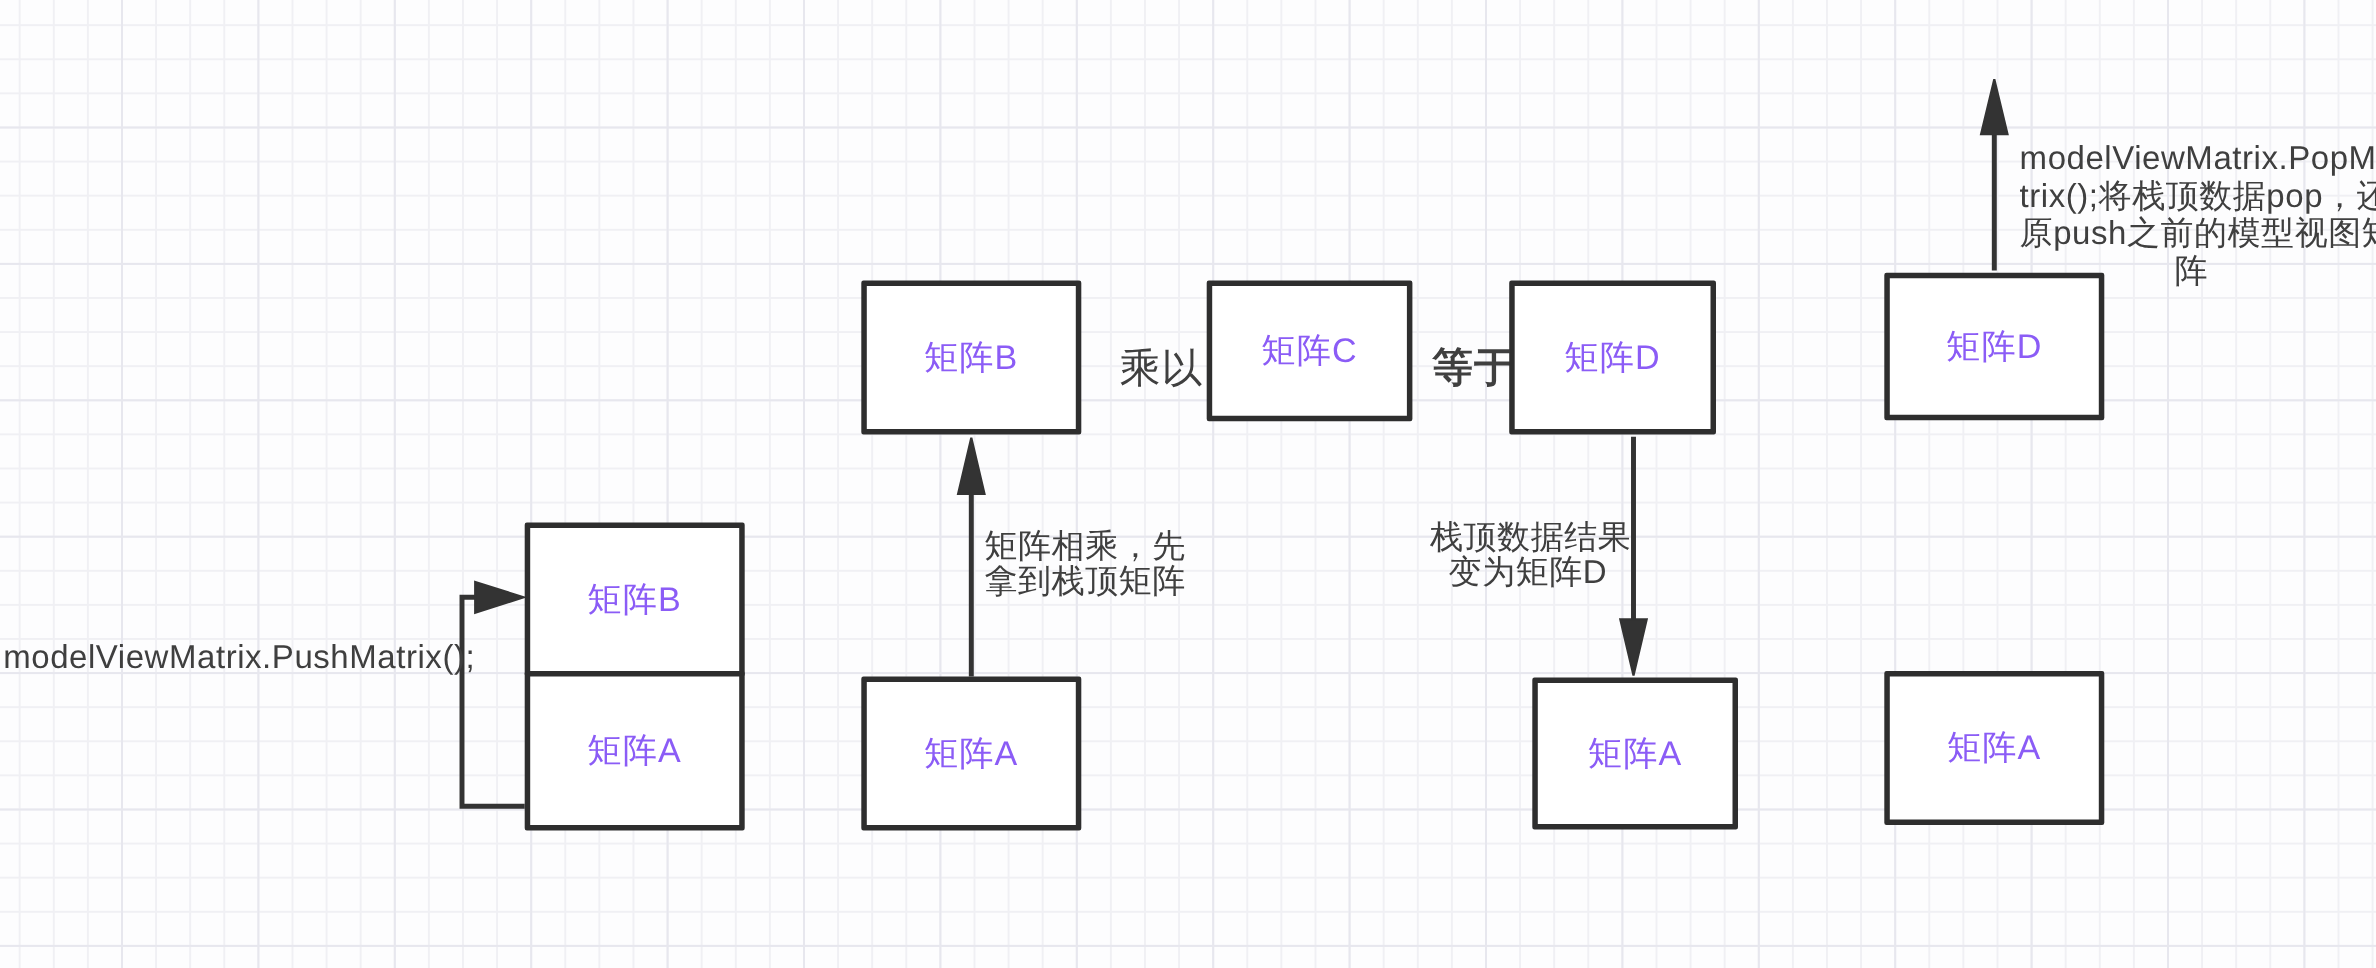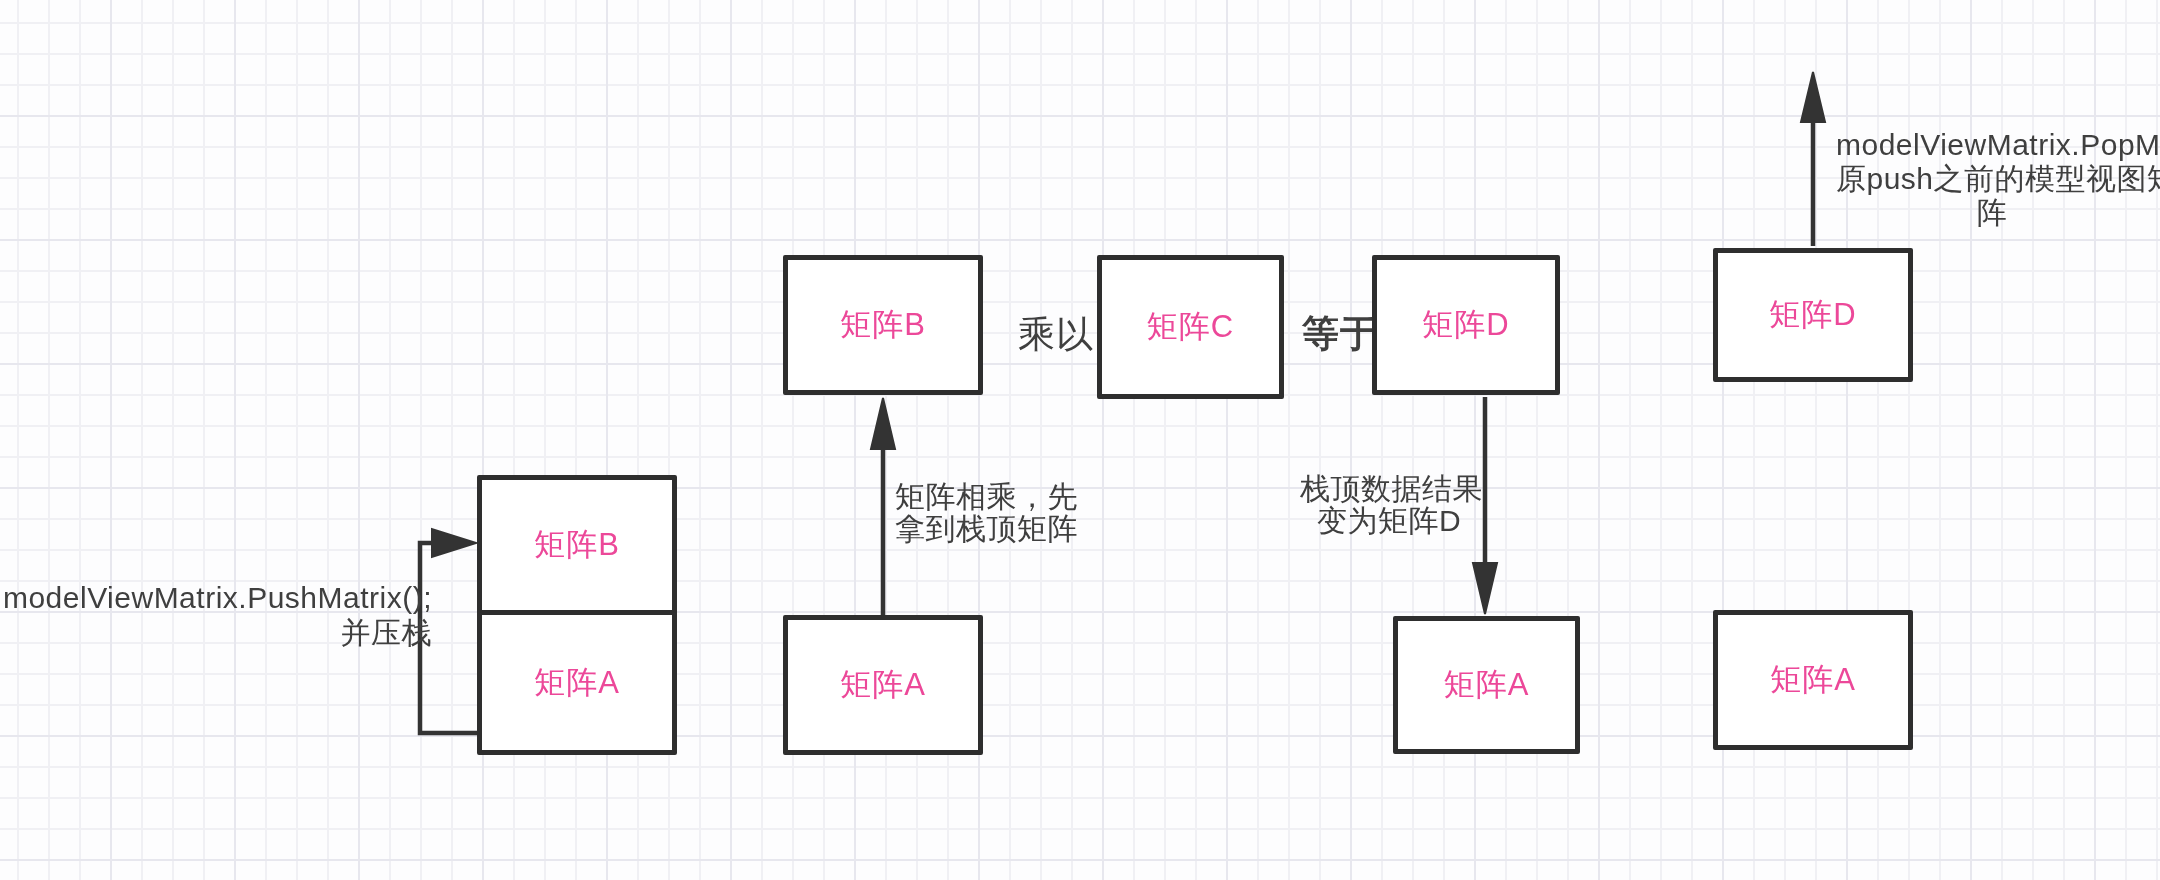--- a/index.html
+++ b/index.html
@@ -17,21 +17,21 @@
     background-size:124px 124px,124px 124px,31px 31px,31px 31px;
     background-position:-14px -9px,-14px -9px,-14px -9px,-14px -9px;
   }
   .box{
     position:absolute;
     box-sizing:border-box;
     background:#ffffff;
     border:5px solid #2e2e2e;
     border-radius:2px;
     display:flex;align-items:center;justify-content:center;
-    color:#ec4899;
+    color:#8b5cf6;
     font-size:31px;
     letter-spacing:1px;
   }
   .note{
     position:absolute;
     color:#3f3f3f;
     font-size:30px;
     text-align:center;
     letter-spacing:0.5px;
   }
@@ -70,21 +70,20 @@
     </g>
 
     <g>
       <line x1="1813" y1="246" x2="1813" y2="117"></line>
       <polygon points="1813,72 1801,122 1825,122"></polygon>
     </g>
   </svg>
 
   <div class="note" style="left:0px;top:580px;width:432px;line-height:35px;text-align:right;">
     <div>modelViewMatrix.PushMatrix();</div>
-    <div>并压栈</div>
   </div>
 
   <div class="box" style="left:477px;top:475px;width:200px;height:140px;">
     <span>矩阵B</span>
   </div>
   <div class="box" style="left:477px;top:610px;width:200px;height:145px;">
     <span>矩阵A</span>
   </div>
 
   <div class="box" style="left:783px;top:255px;width:200px;height:140px;">
@@ -93,39 +92,40 @@
   <div class="box" style="left:783px;top:615px;width:200px;height:140px;">
     <span>矩阵A</span>
   </div>
   <div class="note" style="left:895px;top:481px;width:180px;line-height:32px;">
     <div>矩阵相乘，先</div>
     <div>拿到栈顶矩阵</div>
   </div>
 
   <div class="op" style="left:1018px;top:310px;">乘以</div>
 
-  <div class="box" style="left:1097px;top:255px;width:187px;height:144px;">
+  <div class="box" style="left:1097px;top:255px;width:187px;height:128px;">
     <span>矩阵C</span>
   </div>
 
   <div class="op" style="left:1302px;top:309px;font-weight:bold;">等于</div>
 
   <div class="box" style="left:1372px;top:255px;width:188px;height:140px;">
     <span>矩阵D</span>
   </div>
   <div class="note" style="left:1300px;top:473px;width:178px;line-height:32px;">
     <div>栈顶数据结果</div>
     <div>变为矩阵D</div>
   </div>
   <div class="box" style="left:1393px;top:616px;width:187px;height:138px;">
     <span>矩阵A</span>
   </div>
 
   <div class="note" style="left:1836px;top:128px;width:312px;line-height:34px;">
     <div>modelViewMatrix.PopMa</div>
+    <div>trix();将栈顶数据pop，还</div>
     <div>原push之前的模型视图矩</div>
     <div>阵</div>
   </div>
   <div class="box" style="left:1713px;top:248px;width:200px;height:134px;">
     <span>矩阵D</span>
   </div>
   <div class="box" style="left:1713px;top:610px;width:200px;height:140px;">
     <span>矩阵A</span>
   </div>
 

